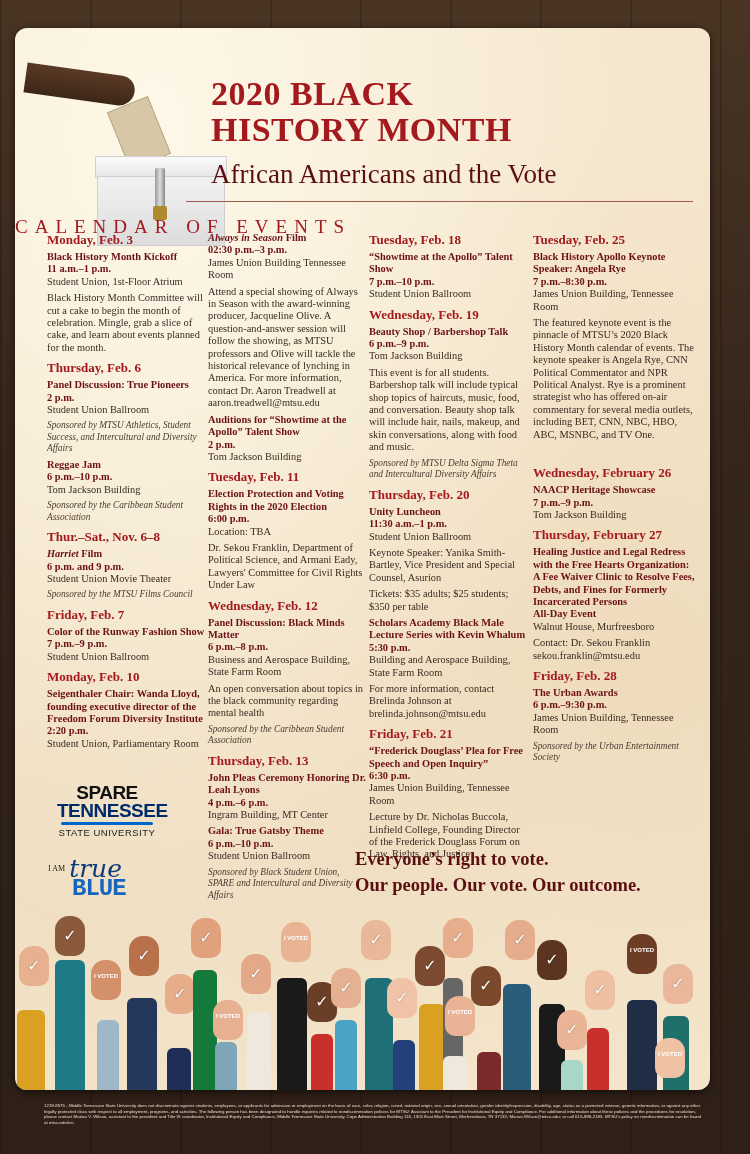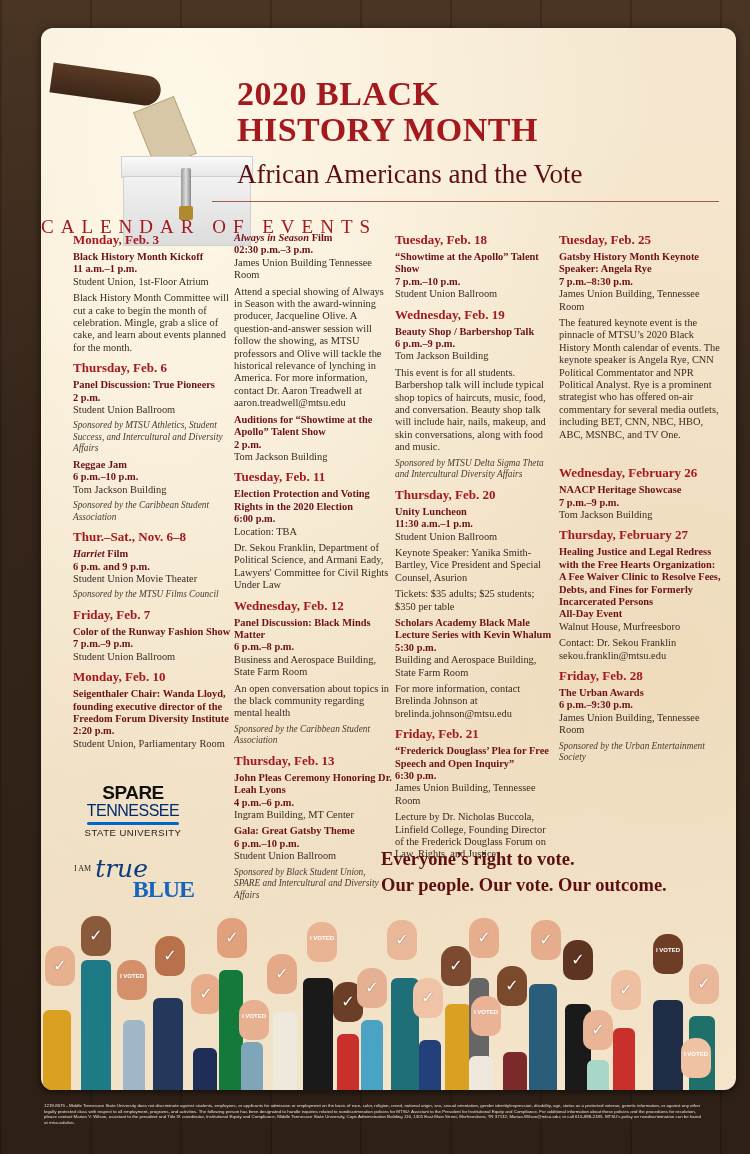--- a/index.html
+++ b/index.html
@@ -6,21 +6,21 @@
   html, body { width: 750px; height: 1154px; overflow: hidden; }
   body {
     background: #3b2a1d;
     background-image:
       repeating-linear-gradient(90deg, rgba(0,0,0,0.18) 0 2px, transparent 2px 90px),
       linear-gradient(180deg, #4a3524 0%, #35251a 40%, #2e2016 100%);
     font-family: "Liberation Serif", "DejaVu Serif", serif;
     position: relative;
   }
   .paper {
-    position: absolute; left: 41px; top: 28px; width: 695px; height: 1062px;
+    position: absolute; left: 15px; top: 28px; width: 695px; height: 1062px;
     background: #f5e7cf;
     background-image:
       radial-gradient(ellipse at 20% 10%, rgba(255,250,235,0.9), transparent 60%),
       radial-gradient(ellipse at 90% 60%, rgba(230,205,165,0.45), transparent 60%),
       radial-gradient(ellipse at 10% 70%, rgba(225,200,160,0.35), transparent 55%);
     border-radius: 12px;
     box-shadow: 0 2px 8px rgba(0,0,0,0.6);
     overflow: hidden;
   }
   
@@ -73,27 +73,27 @@
   .c4 { left: 518px; width: 165px; }
   .day { color: #a3191d; font-weight: bold; font-size: 13px; line-height: 16px; margin: 6px 0 3px; }
   .ev { color: #6d1016; font-weight: bold; }
   .tm { color: #6d1016; font-weight: bold; }
   .loc { color: #3a2a22; }
   .desc { margin-top: 4px; color: #3a2a22; }
   .spon { margin-top: 4px; font-style: italic; font-size: 9.3px; line-height: 11.5px; color: #4a3a30; }
   .gap { height: 4px; }
   .logo-mt { position: absolute; left: 42px; top: 756px; width: 100px; text-align: center; }
   .logo-mt .l1 { font-family: "Liberation Sans", sans-serif; font-weight: bold; font-size: 19px; color: #111; line-height: 18px; letter-spacing: -0.5px; }
-  .logo-mt .l2 { font-family: "Liberation Sans", sans-serif; font-weight: normal; font-size: 16px; color: #002b6b; line-height: 18px; letter-spacing: -0.5px; }
+  .logo-mt .l2 { font-family: "Liberation Sans", sans-serif; font-weight: bold; font-size: 19px; color: #002b6b; line-height: 18px; letter-spacing: -0.5px; }
   .logo-mt .swoosh { height: 3px; background: #0066cc; border-radius: 2px; margin: 2px 4px; }
   .logo-mt .l3 { font-family: "Liberation Sans", sans-serif; font-size: 9.5px; color: #222; letter-spacing: 0.5px; }
   .logo-tb { position: absolute; left: 33px; top: 826px; width: 120px; }
   .logo-tb .iam { font-size: 8px; color: #222; vertical-align: 6px; }
   .logo-tb .true { font-style: italic; font-size: 25px; color: #0a3b7a; font-family: "DejaVu Serif", serif; }
-  .logo-tb .blue { display: block; margin-left: 8px; margin-top: -6px; font-family: Liberation Serif, serif; font-weight: bold; font-size: 24px; color: #1565c0; letter-spacing: -1px; line-height: 24px; text-align: right; }
+  .logo-tb .blue { display: block; margin-left: 24px; margin-top: -6px; font-family: Liberation Mono, monospace; font-weight: bold; font-size: 24px; color: #1565c0; letter-spacing: -1px; line-height: 24px; }
   .slogan {
     position: absolute; left: 340px; top: 818px; color: #5b0f12; font-weight: bold;
     font-size: 18.5px; line-height: 26px;
   }
   .hands { position: absolute; left: 0; top: 880px; width: 100%; height: 182px; }
   .arm2 { position: absolute; bottom: 0; border-radius: 6px 6px 0 0; }
   .hand {
     position: absolute; width: 30px; height: 40px; border-radius: 14px 14px 10px 10px;
   }
   .hand .mark { position: absolute; left: 0; width: 100%; top: 10px; text-align: center; color: #fff; font-size: 16px; font-weight: bold; font-family: "DejaVu Sans", sans-serif; text-shadow: 0 0 2px rgba(0,0,0,0.4); }
@@ -182,21 +182,21 @@
     <div class="tm">6 p.m.–8 p.m.</div>
     <div class="loc">Business and Aerospace Building, State Farm Room</div>
     <div class="desc">An open conversation about topics in the black community regarding mental health</div>
     <div class="spon">Sponsored by the Caribbean Student Association</div>
 
     <div class="day">Thursday, Feb. 13</div>
     <div class="ev">John Pleas Ceremony Honoring Dr. Leah Lyons</div>
     <div class="tm">4 p.m.–6 p.m.</div>
     <div class="loc">Ingram Building, MT Center</div>
     <div class="gap"></div>
-    <div class="ev">Gala: Great Gatsby Theme</div>
+    <div class="ev">Gala: True Gatsby Theme</div>
     <div class="tm">6 p.m.–10 p.m.</div>
     <div class="loc">Student Union Ballroom</div>
     <div class="spon">Sponsored by Black Student Union, SPARE and Intercultural and Diversity Affairs</div>
   </div>
 
   <div class="col c3">
     <div class="day">Tuesday, Feb. 18</div>
     <div class="ev">“Showtime at the Apollo” Talent Show</div>
     <div class="tm">7 p.m.–10 p.m.</div>
     <div class="loc">Student Union Ballroom</div>
@@ -222,21 +222,21 @@
 
     <div class="day">Friday, Feb. 21</div>
     <div class="ev">“Frederick Douglass’ Plea for Free Speech and Open Inquiry”</div>
     <div class="tm">6:30 p.m.</div>
     <div class="loc">James Union Building, Tennessee Room</div>
     <div class="desc">Lecture by Dr. Nicholas Buccola, Linfield College, Founding Director of the Frederick Douglass Forum on Law, Rights, and Justice</div>
   </div>
 
   <div class="col c4">
     <div class="day">Tuesday, Feb. 25</div>
-    <div class="ev">Gatsby History Month Keynote Speaker: Angela Rye</div>
+    <div class="ev">Black History Apollo Keynote Speaker: Angela Rye</div>
     <div class="tm">7 p.m.–8:30 p.m.</div>
     <div class="loc">James Union Building, Tennessee Room</div>
     <div class="desc">The featured keynote event is the pinnacle of MTSU’s 2020 Black History Month calendar of events. The keynote speaker is Angela Rye, CNN Political Commentator and NPR Political Analyst. Rye is a prominent strategist who has offered on-air commentary for several media outlets, including BET, CNN, NBC, HBO, ABC, MSNBC, and TV One.</div>
 
     <div style="height:18px"></div>
     <div class="day">Wednesday, February 26</div>
     <div class="ev">NAACP Heritage Showcase</div>
     <div class="tm">7 p.m.–9 p.m.</div>
     <div class="loc">Tom Jackson Building</div>
 

